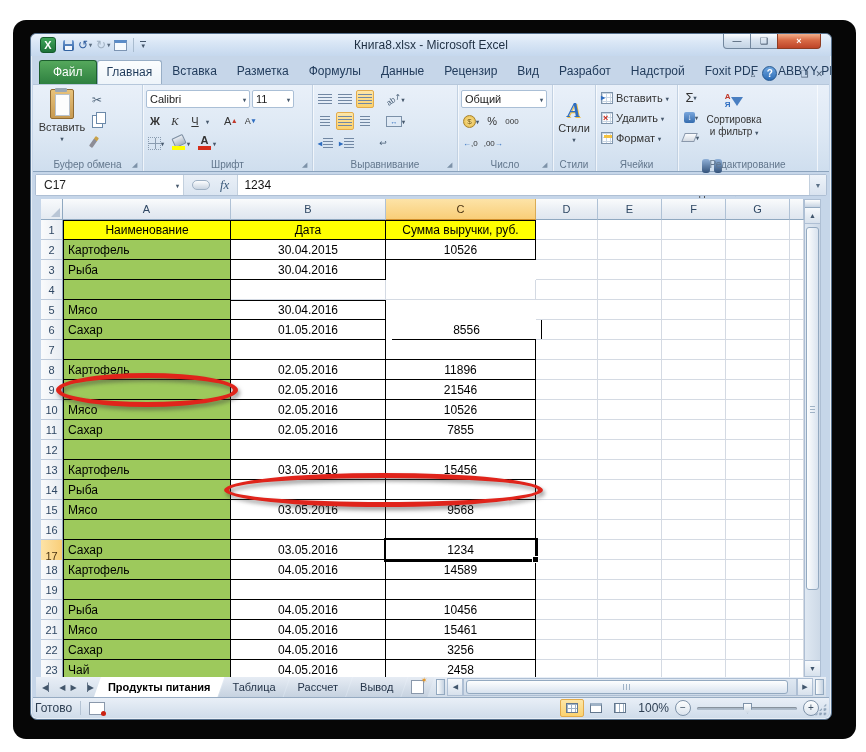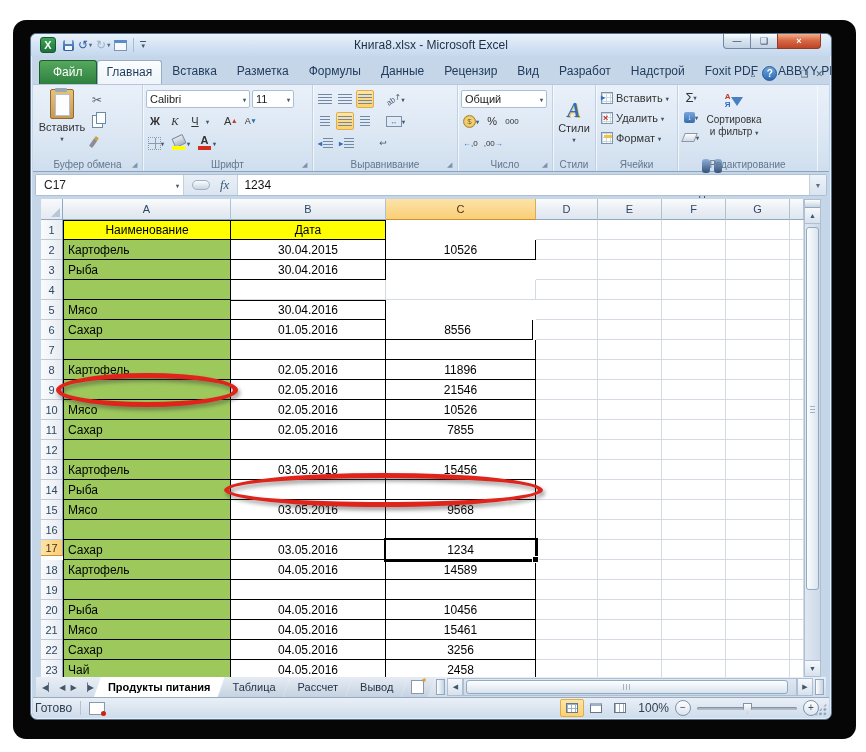--- a/index.html
+++ b/index.html
@@ -524,20 +524,21 @@
         <div class="colhdr" style="left: 190px; top: 0px; width: 155px; height: 21px;">B</div>
         <div class="colhdr hl" style="left: 345px; top: 0px; width: 150px; height: 21px;">C</div>
         <div class="colhdr" style="left: 495px; top: 0px; width: 62px; height: 21px;">D</div>
         <div class="colhdr" style="left: 557px; top: 0px; width: 64px; height: 21px;">E</div>
         <div class="colhdr" style="left: 621px; top: 0px; width: 64px; height: 21px;">F</div>
         <div class="colhdr" style="left: 685px; top: 0px; width: 64px; height: 21px;">G</div>
         <div class="colhdr" style="left: 749px; top: 0px; width: 14px; height: 21px;"></div>
         <div class="rowhdr" style="left: 0px; top: 21px; width: 22px; height: 20px;">1</div>
         <div class="cell yellow ctr bk-r bk-b bk-t" style="left: 190px; top: 21px; width: 155px; height: 20px;">Дата</div>
         <div class="cell yellow ctr bk-l bk-r bk-b bk-t" style="left: 22px; top: 21px; width: 168px; height: 20px;">Наименование</div>
+        <div class="cell yellow ctr bk-r bk-b bk-t" style="left: 345px; top: 21px; width: 150px; height: 20px;">Сумма выручки, руб.</div>
         <div class="cell" style="left: 495px; top: 21px; width: 62px; height: 20px;"></div>
         <div class="cell" style="left: 557px; top: 21px; width: 64px; height: 20px;"></div>
         <div class="cell" style="left: 621px; top: 21px; width: 64px; height: 20px;"></div>
         <div class="cell" style="left: 685px; top: 21px; width: 64px; height: 20px;"></div>
         <div class="cell" style="left: 749px; top: 21px; width: 14px; height: 20px;"></div>
         <div class="rowhdr" style="left: 0px; top: 41px; width: 22px; height: 20px;">2</div>
         <div class="cell green lft bk-l bk-r bk-b" style="left: 22px; top: 41px; width: 168px; height: 20px;">Картофель</div>
         <div class="cell ctr bk-r bk-b" style="left: 190px; top: 41px; width: 155px; height: 20px;">30.04.2015</div>
         <div class="cell ctr bk-r bk-b" style="left: 345px; top: 41px; width: 150px; height: 20px;">10526</div>
         <div class="cell" style="left: 495px; top: 41px; width: 62px; height: 20px;"></div>
@@ -566,21 +567,21 @@
         <div class="cell green lft bk-l bk-r bk-b" style="left: 22px; top: 101px; width: 168px; height: 20px;">Мясо</div>
         <div class="cell ctr bk-r bk-b bk-t" style="left: 190px; top: 101px; width: 155px; height: 20px;">30.04.2016</div>
         <div class="cell" style="left: 495px; top: 101px; width: 62px; height: 20px;"></div>
         <div class="cell" style="left: 557px; top: 101px; width: 64px; height: 20px;"></div>
         <div class="cell" style="left: 621px; top: 101px; width: 64px; height: 20px;"></div>
         <div class="cell" style="left: 685px; top: 101px; width: 64px; height: 20px;"></div>
         <div class="cell" style="left: 749px; top: 101px; width: 14px; height: 20px;"></div>
         <div class="rowhdr" style="left: 0px; top: 121px; width: 22px; height: 20px;">6</div>
         <div class="cell green lft bk-l bk-r bk-b" style="left: 22px; top: 121px; width: 168px; height: 20px;">Сахар</div>
         <div class="cell ctr bk-r bk-b" style="left: 190px; top: 121px; width: 155px; height: 20px;">01.05.2016</div>
-        <div class="cell ctr bk-r bk-b" style="left: 342px; top: 121px; width: 150px; height: 20px; text-align: right;">8556</div>
+        <div class="cell ctr bk-r bk-b" style="left: 351px; top: 121px; width: 150px; height: 20px; text-align: right;">8556</div>
         <div class="cell" style="left: 495px; top: 121px; width: 62px; height: 20px;"></div>
         <div class="cell" style="left: 557px; top: 121px; width: 64px; height: 20px;"></div>
         <div class="cell" style="left: 621px; top: 121px; width: 64px; height: 20px;"></div>
         <div class="cell" style="left: 685px; top: 121px; width: 64px; height: 20px;"></div>
         <div class="cell" style="left: 749px; top: 121px; width: 14px; height: 20px;"></div>
         <div class="rowhdr" style="left: 0px; top: 141px; width: 22px; height: 20px;">7</div>
         <div class="cell green lft bk-l bk-r bk-b" style="left: 22px; top: 141px; width: 168px; height: 20px;"></div>
         <div class="cell ctr bk-r bk-b" style="left: 190px; top: 141px; width: 155px; height: 20px;"></div>
         <div class="cell ctr bk-r bk-b" style="left: 345px; top: 141px; width: 150px; height: 20px;"></div>
         <div class="cell" style="left: 495px; top: 141px; width: 62px; height: 20px;"></div>
@@ -662,21 +663,21 @@
         <div class="cell" style="left: 749px; top: 301px; width: 14px; height: 20px;"></div>
         <div class="rowhdr" style="left: 0px; top: 321px; width: 22px; height: 20px;">16</div>
         <div class="cell green lft bk-l bk-r bk-b" style="left: 22px; top: 321px; width: 168px; height: 20px;"></div>
         <div class="cell ctr bk-r bk-b" style="left: 190px; top: 321px; width: 155px; height: 20px;"></div>
         <div class="cell ctr bk-r bk-b" style="left: 345px; top: 321px; width: 150px; height: 20px;"></div>
         <div class="cell" style="left: 495px; top: 321px; width: 62px; height: 20px;"></div>
         <div class="cell" style="left: 557px; top: 321px; width: 64px; height: 20px;"></div>
         <div class="cell" style="left: 621px; top: 321px; width: 64px; height: 20px;"></div>
         <div class="cell" style="left: 685px; top: 321px; width: 64px; height: 20px;"></div>
         <div class="cell" style="left: 749px; top: 321px; width: 14px; height: 20px;"></div>
-        <div class="rowhdr hl" style="left: 0px; top: 341px; width: 22px; height: 16px;">17</div>
+        <div class="rowhdr hl" style="left: 0px; top: 341px; width: 22px; height: 32px;">17</div>
         <div class="cell green lft bk-l bk-r bk-b" style="left: 22px; top: 341px; width: 168px; height: 20px;">Сахар</div>
         <div class="cell ctr bk-r bk-b" style="left: 190px; top: 341px; width: 155px; height: 20px;">03.05.2016</div>
         <div class="cell ctr bk-r bk-b" style="left: 345px; top: 341px; width: 150px; height: 20px;">1234</div>
         <div class="cell" style="left: 495px; top: 341px; width: 62px; height: 20px;"></div>
         <div class="cell" style="left: 557px; top: 341px; width: 64px; height: 20px;"></div>
         <div class="cell" style="left: 621px; top: 341px; width: 64px; height: 20px;"></div>
         <div class="cell" style="left: 685px; top: 341px; width: 64px; height: 20px;"></div>
         <div class="cell" style="left: 749px; top: 341px; width: 14px; height: 20px;"></div>
         <div class="rowhdr" style="left: 0px; top: 361px; width: 22px; height: 20px;">18</div>
         <div class="cell green lft bk-l bk-r bk-b" style="left: 22px; top: 361px; width: 168px; height: 20px;">Картофель</div>

